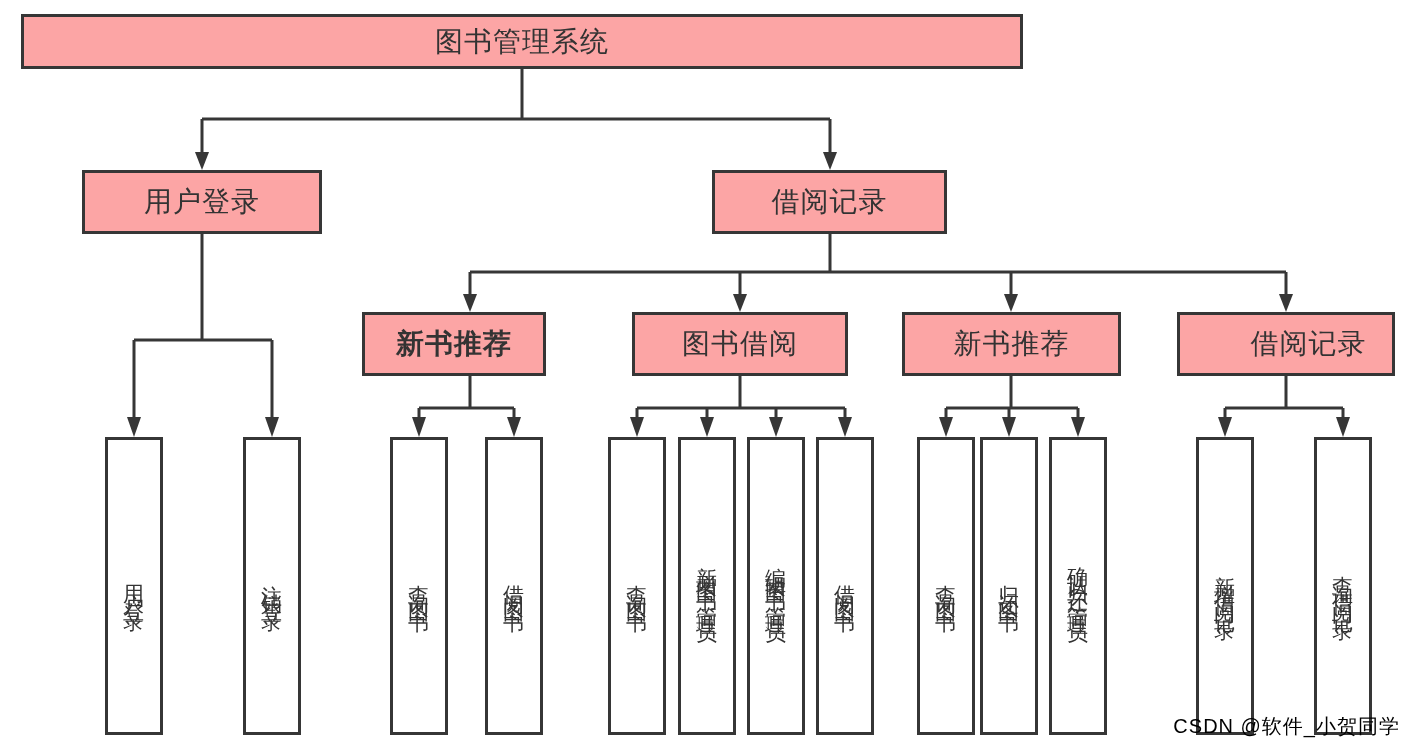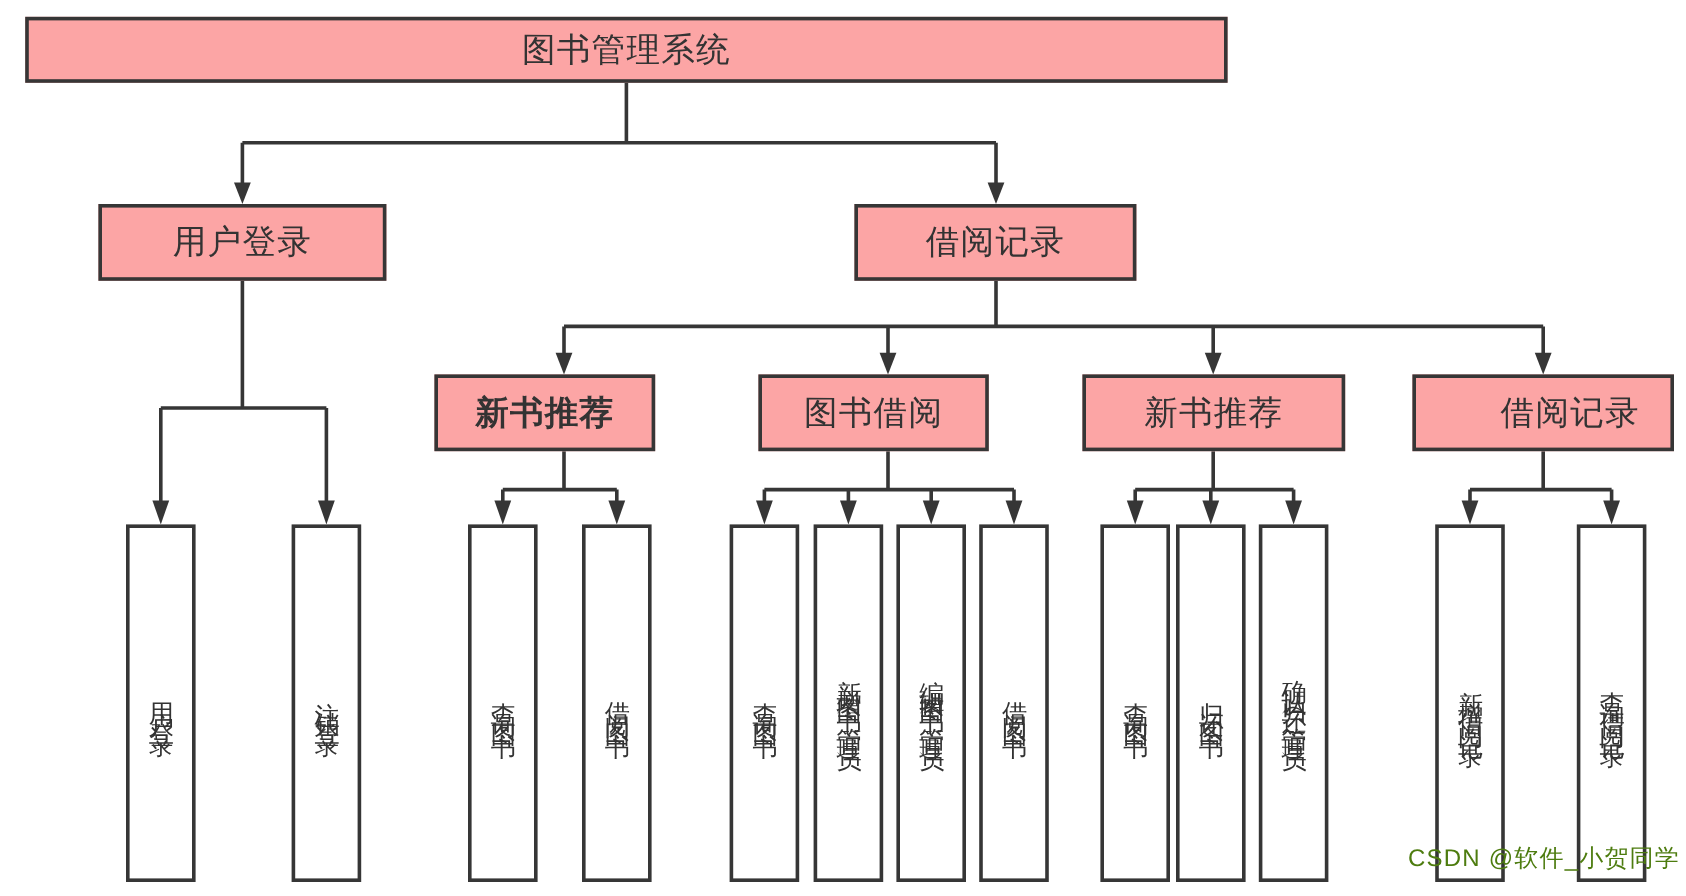--- a/index.html
+++ b/index.html
@@ -55,23 +55,23 @@
     text-orientation: mixed;
     font-size: 21px;
     letter-spacing: 9px;
     color: #333333;
     line-height: 1;
   }
   .leaf.long span { letter-spacing: 8px; }
   .watermark {
     position: absolute;
     right: 5px;
-    bottom: 18px;
+    bottom: 7px;
     font-size: 20px;
-    color: #4d7c0f;
+    color: #000000;
     letter-spacing: 1px;
     white-space: nowrap;
   }
 </style>
 </head>
 <body>
 
 <div class="canvas">
 
   <svg class="connectors" viewBox="0 0 1405 747" xmlns="http://www.w3.org/2000/svg">
@@ -114,21 +114,21 @@
   <div class="node node-l2" style="left:82px; width:240px;">
     <span>用户登录</span>
   </div>
   <div class="node node-l2" style="left:712px; width:235px;">
     <span>借阅记录</span>
   </div>
 
   <div class="node node-l3" style="left:362px; width:184px;font-weight:bold;">
     <span>新书推荐</span>
   </div>
-  <div class="node node-l3" style="left:632px; width:192px;">
+  <div class="node node-l3" style="left:632px; width:216px;">
     <span>图书借阅</span>
   </div>
   <div class="node node-l3" style="left:902px; width:219px;">
     <span>新书推荐</span>
   </div>
   <div class="node node-l3" style="left:1177px; width:218px;padding-left:45px;">
     <span>借阅记录</span>
   </div>
 
   <div class="leaf" style="left:105px;">

